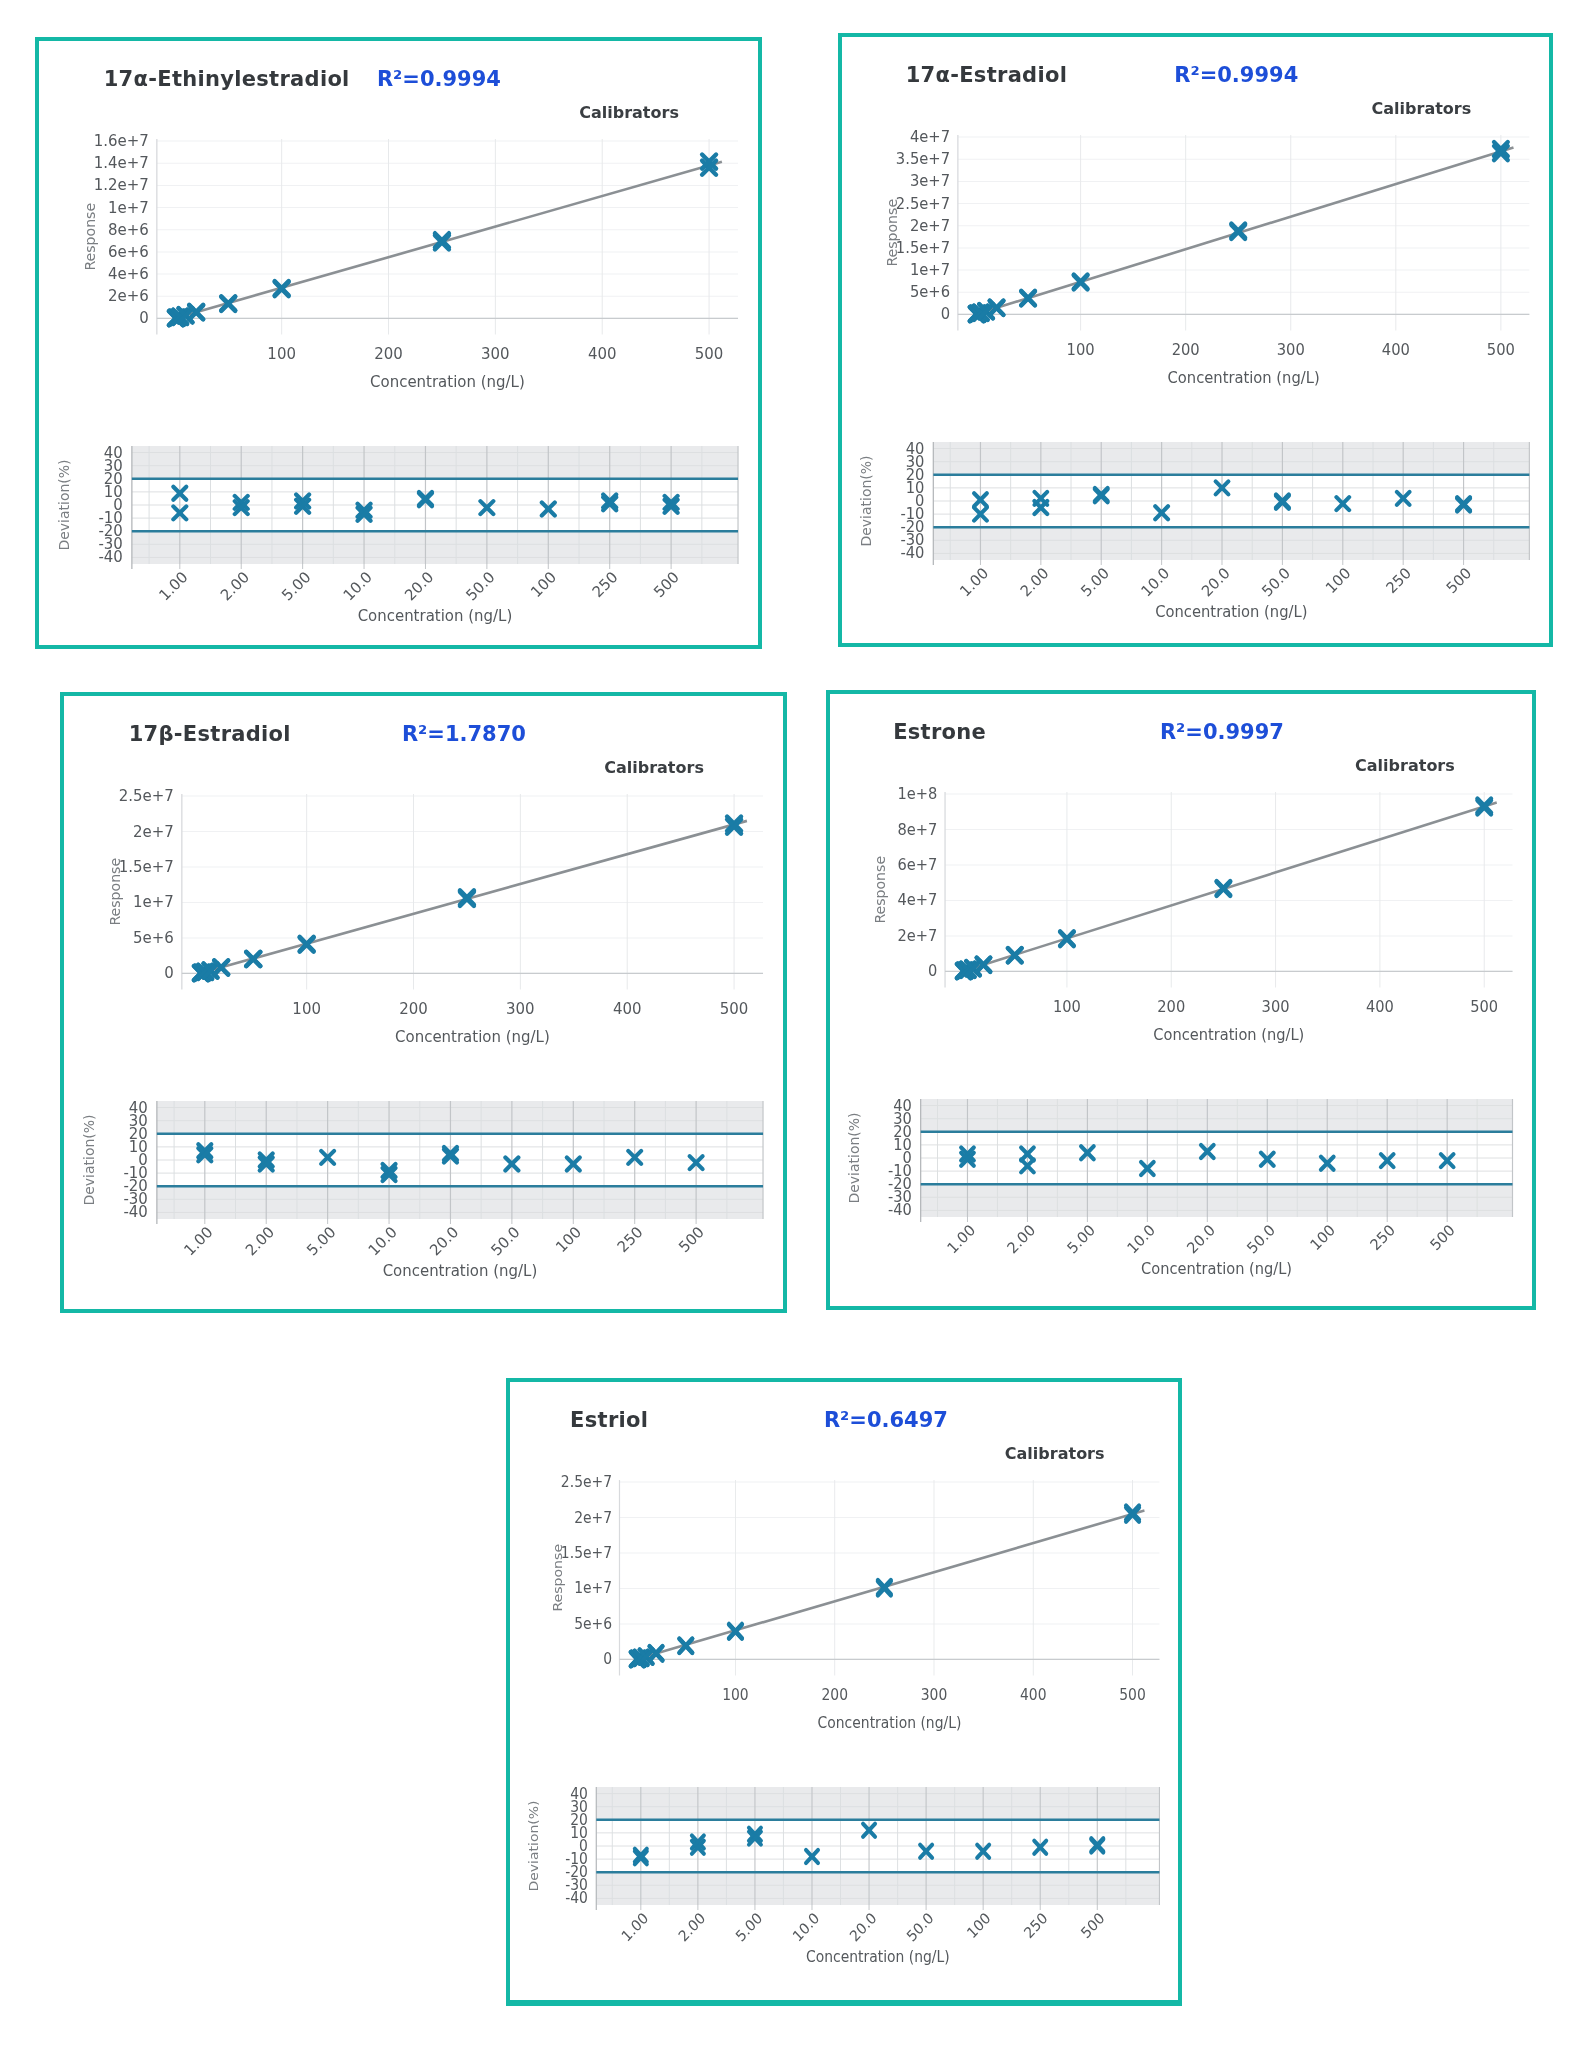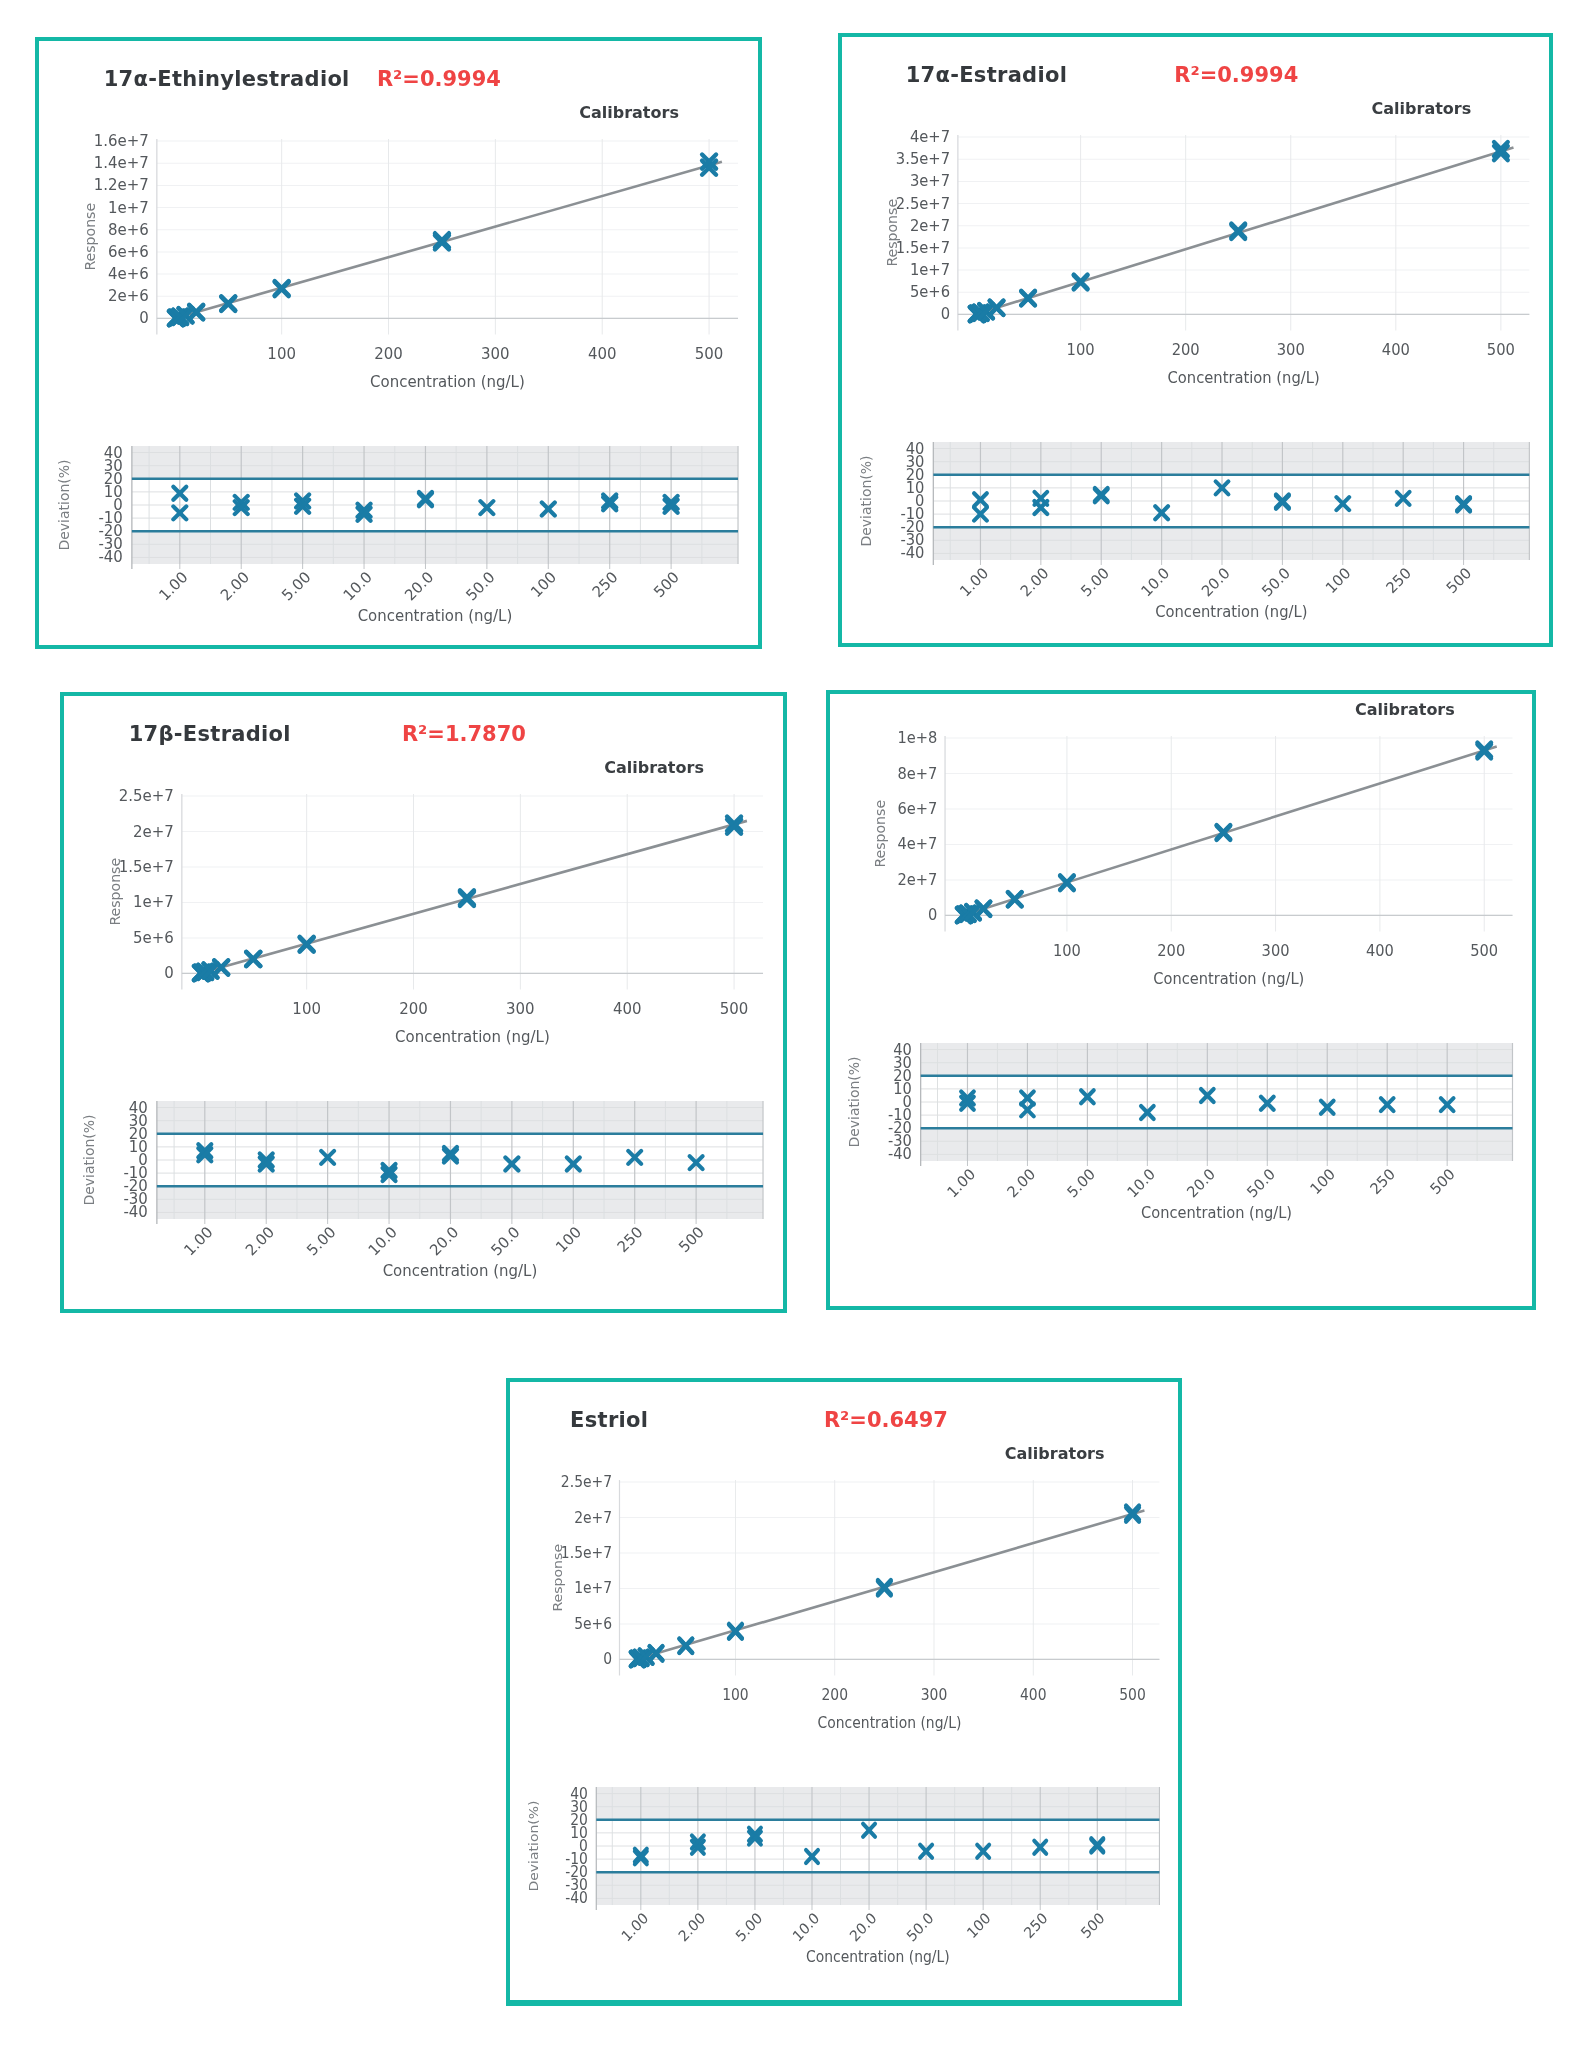--- a/index.html
+++ b/index.html
@@ -1,21 +1,21 @@
 <!DOCTYPE html>
 <html><head>
 <meta charset="utf-8">
 <style>
   html,body{margin:0;padding:0;background:#ffffff;font-family:"DejaVu Sans","Liberation Sans",sans-serif;}
   .stage{position:relative;width:1583px;height:2048px;background:#ffffff;overflow:hidden;}
   .panel{position:absolute;background:#ffffff;border:4px solid #14b8a6;box-sizing:border-box;
          display:flex;flex-direction:column;}
   .hdr{position:relative;margin-top:26px;height:30px;flex:none;}
   .title{position:absolute;left:9%;font-size:21px;font-weight:700;color:#35393d;letter-spacing:.3px;white-space:nowrap;}
-  .r2{position:absolute;left:47%;font-size:21px;font-weight:700;color:#ef4444;white-space:nowrap;}
+  .r2{position:absolute;left:47%;font-size:21px;font-weight:700;color:#1d4ed8;white-space:nowrap;}
   .legend{text-align:right;padding-right:11%;height:26px;flex:none;font-size:16px;font-weight:700;color:#3a3e42;margin-top:6px;}
   .main-chart{width:100%;height:272px;flex:none;margin-top:2px;display:block;}
   .dev-chart{width:100%;height:200px;flex:none;margin-top:26px;display:block;}
   svg text{font-family:"DejaVu Sans","Liberation Sans",sans-serif;}
 </style>
 </head>
 <body>
 
 <div class="stage">
 
@@ -531,20 +531,24 @@
         <text x="0" y="0" fill="#54585c" font-size="15" text-anchor="end" transform="translate(457.5 149) rotate(-45)">50.0</text>
         <text x="0" y="0" fill="#54585c" font-size="15" text-anchor="end" transform="translate(519 149) rotate(-45)">100</text>
         <text x="0" y="0" fill="#54585c" font-size="15" text-anchor="end" transform="translate(580.5 149) rotate(-45)">250</text>
         <text x="0" y="0" fill="#54585c" font-size="15" text-anchor="end" transform="translate(642 149) rotate(-45)">500</text>
         <text x="396.5" y="192" fill="#54585c" font-size="15" text-anchor="middle">Concentration (ng/L)</text>
         <text x="0" y="0" fill="#7a7e82" font-size="14" text-anchor="middle" transform="translate(30 76) rotate(-90)">Deviation(%)</text>
       </svg>
   </div>
 
   <div class="panel" style="left:826px;top:690px;width:710px;height:620px;">
+    <div class="hdr">
+      <span class="title">Estrone</span>
+      <span class="r2">R²=0.9997</span>
+    </div>
     <div class="legend">
       <span>Calibrators</span>
     </div>
     <svg class="main-chart" viewBox="0 0 720 270" preserveAspectRatio="none">
         <line x1="118" y1="186" x2="700" y2="186" stroke="#f0f1f3" stroke-width="1"></line>
         <line x1="118" y1="150.8" x2="700" y2="150.8" stroke="#f0f1f3" stroke-width="1"></line>
         <line x1="118" y1="115.6" x2="700" y2="115.6" stroke="#f0f1f3" stroke-width="1"></line>
         <line x1="118" y1="80.4" x2="700" y2="80.4" stroke="#f0f1f3" stroke-width="1"></line>
         <line x1="118" y1="45.19999999999999" x2="700" y2="45.19999999999999" stroke="#f0f1f3" stroke-width="1"></line>
         <line x1="118" y1="10" x2="700" y2="10" stroke="#f0f1f3" stroke-width="1"></line>

